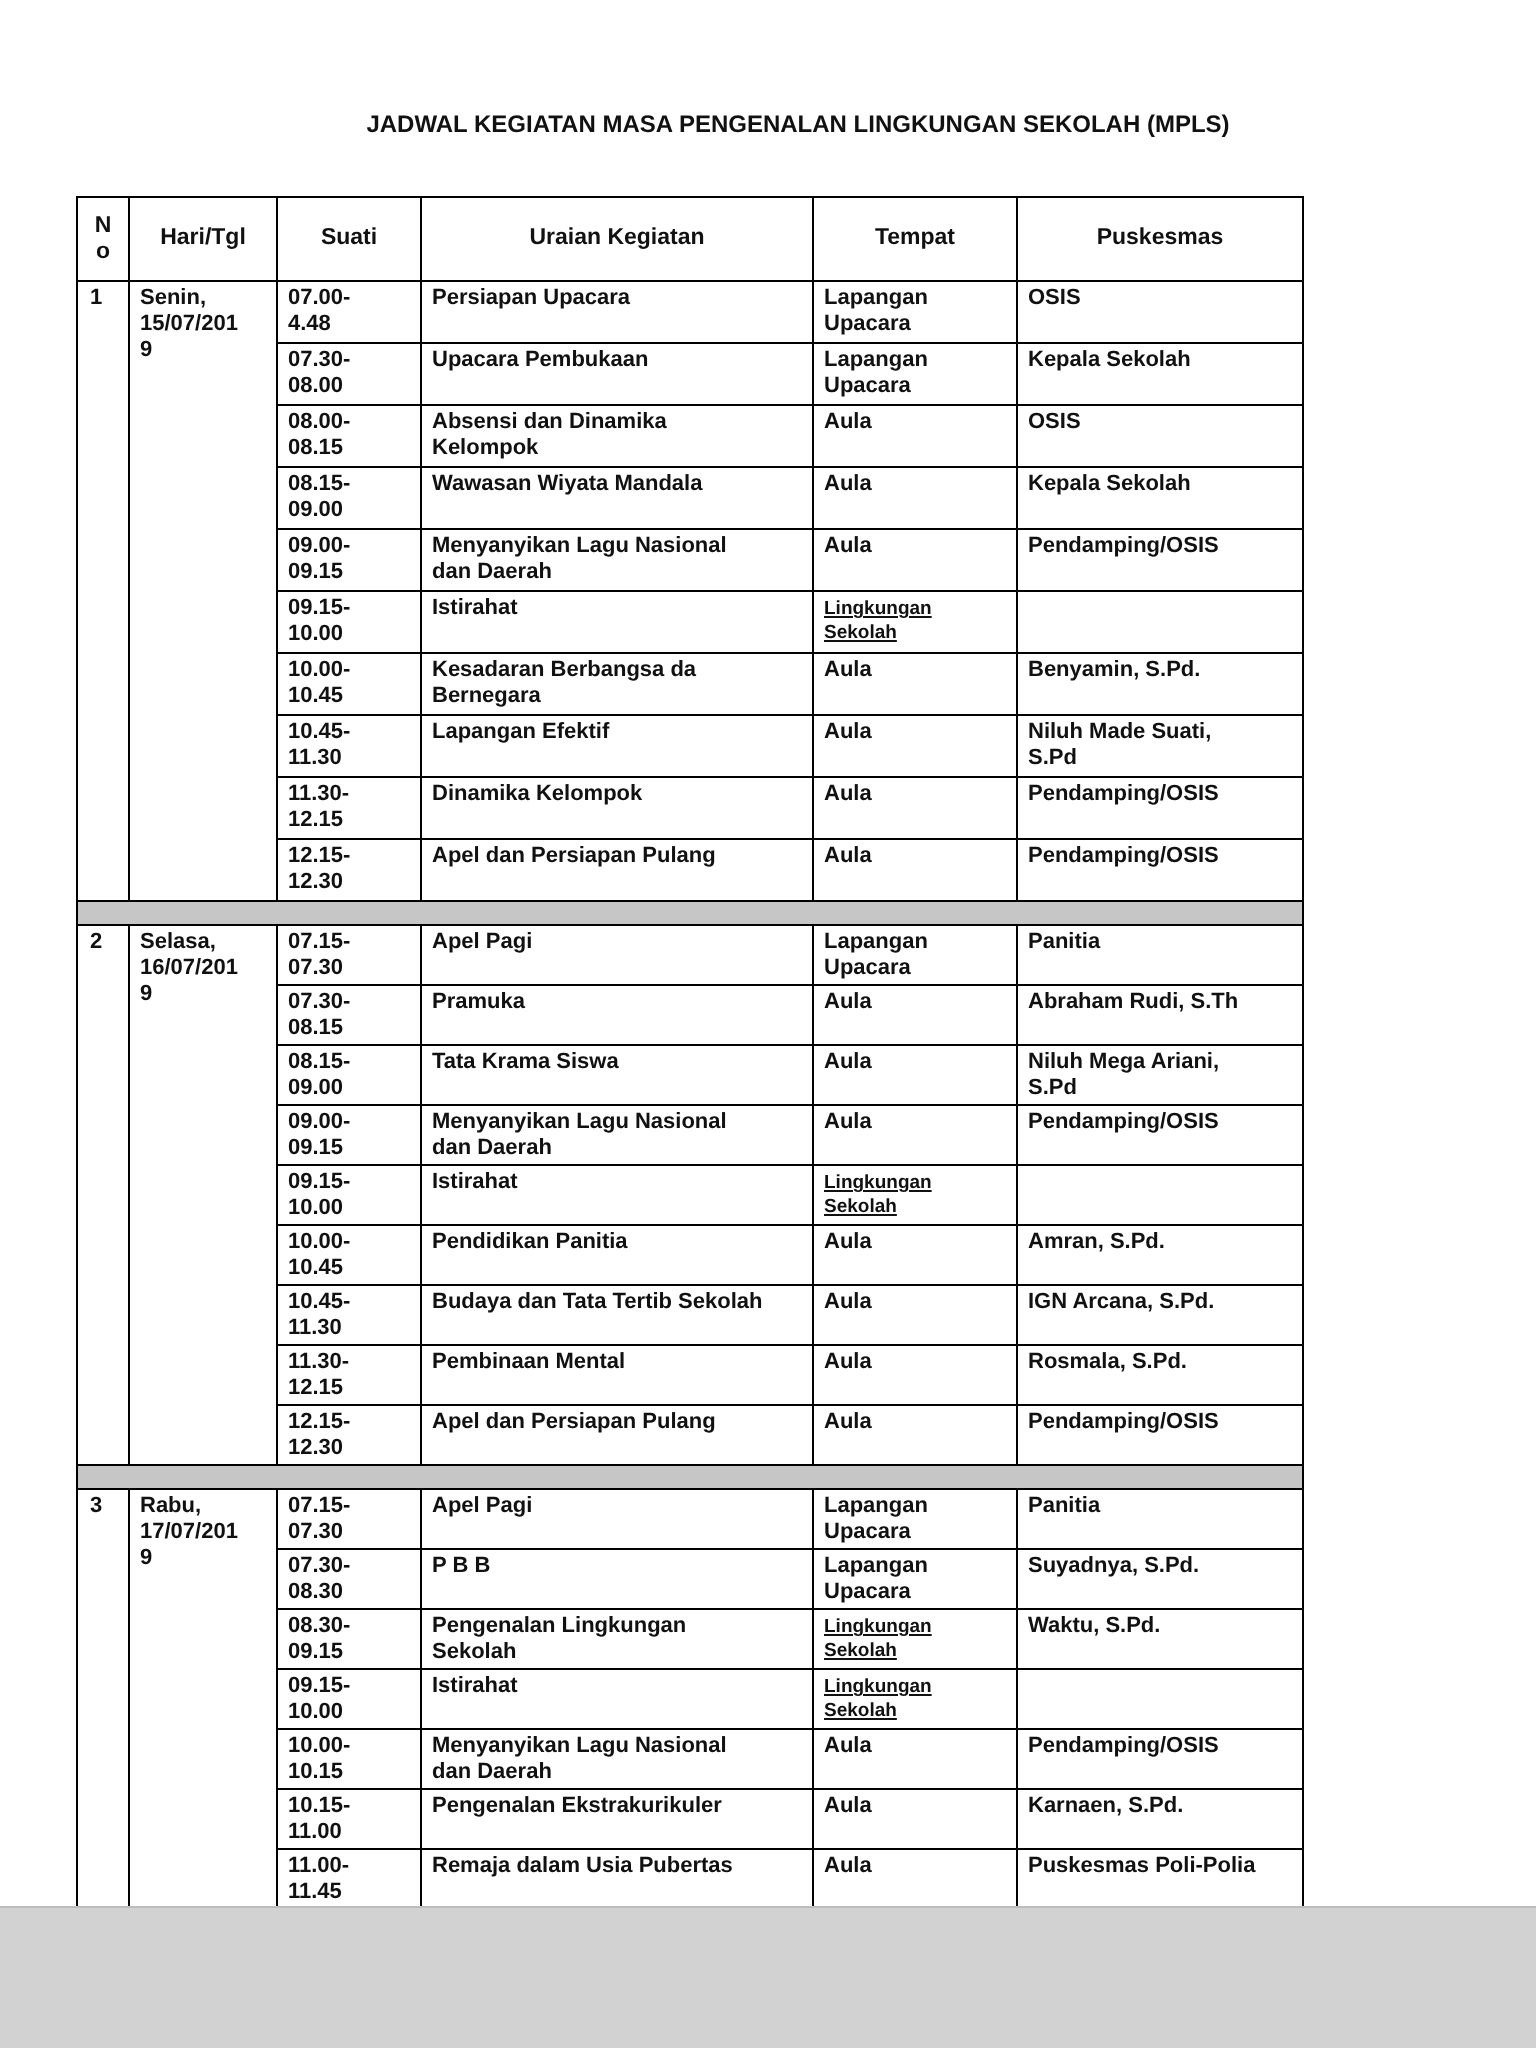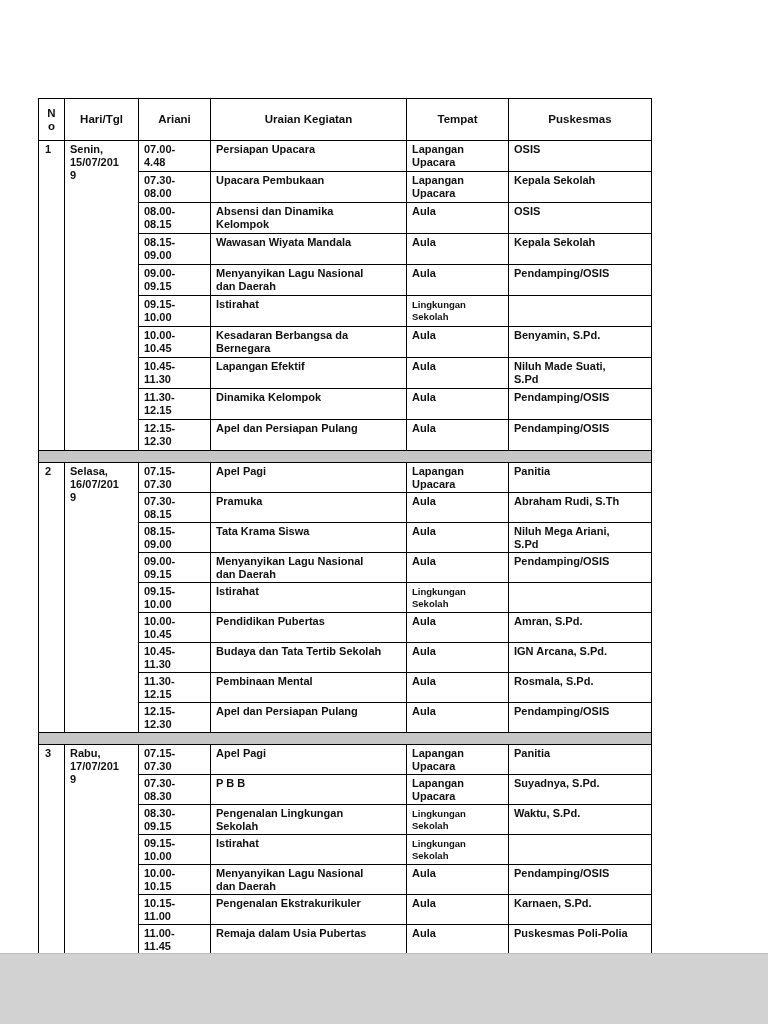--- a/index.html
+++ b/index.html
@@ -45,50 +45,51 @@
   th.h-no { word-break:break-all; padding:2px 7px; }
   tr.r1 > td { height:31px; }
   tr.r2 > td, tr.r3 > td { height:28px; }
   td.c-hari { overflow-wrap:break-word; }
   td.c-no { padding-left:6px; }
   tr.sep > td {
     background:var(--group-separator, #c6c6c6);
     height:12px;
     padding:0;
   }
-  td.sm { font-size:9.5px; line-height:12px; padding-top:3px; }
+  td.sm { font-size:9.5px; line-height:12px; padding-top:3px;text-decoration:underline; }
   .viewer-bottom {
     position:absolute;
     left:0; top:953px;
     width:768px; height:71px;
     background:var(--viewer-background, #d2d2d2);
     border-top:1px solid #bdbdbd;
     z-index:5;
   }
 </style>
 </head>
 <body>
 
 <div class="doc-title">
+  <div>JADWAL KEGIATAN MASA PENGENALAN LINGKUNGAN SEKOLAH (MPLS)</div>
 </div>
 
 <table class="schedule">
   <colgroup>
     <col style="width:26px">
       <col style="width:74px">
       <col style="width:72px">
       <col style="width:196px">
       <col style="width:102px">
       <col style="width:143px">
   </colgroup>
   <tbody>
       <tr>
     <th class="h-no">No</th>
     <th>Hari/Tgl</th>
-    <th>Ariani</th>
+    <th>Suati</th>
     <th>Uraian Kegiatan</th>
     <th>Tempat</th>
     <th>Puskesmas</th>
   </tr>
 
   <tr class="r1">
     <td class="c-no" rowspan="10">1</td>
     <td class="c-hari" rowspan="10">Senin,
 15/07/201
 9</td>
@@ -211,21 +212,21 @@
     <td>09.15-
 10.00</td>
     <td>Istirahat</td>
     <td class="sm">Lingkungan
 Sekolah</td>
     <td></td>
   </tr>
   <tr class="r2">
     <td>10.00-
 10.45</td>
-    <td>Pendidikan Pubertas</td>
+    <td>Pendidikan Panitia</td>
     <td>Aula</td>
     <td>Amran, S.Pd.</td>
   </tr>
   <tr class="r2">
     <td>10.45-
 11.30</td>
     <td>Budaya dan Tata Tertib Sekolah</td>
     <td>Aula</td>
     <td>IGN Arcana, S.Pd.</td>
   </tr>

